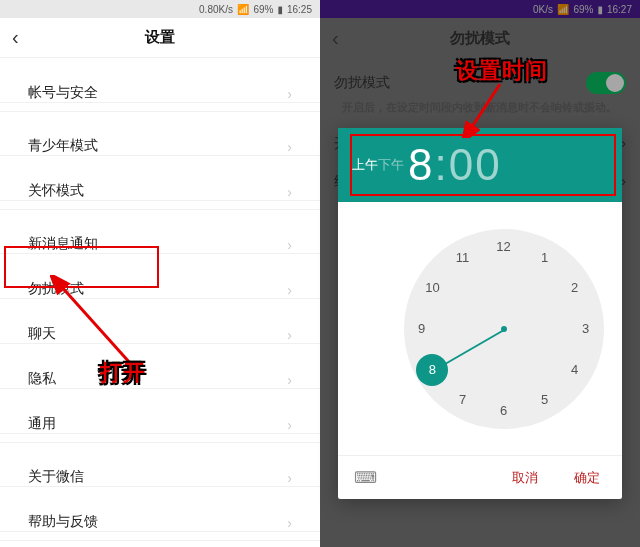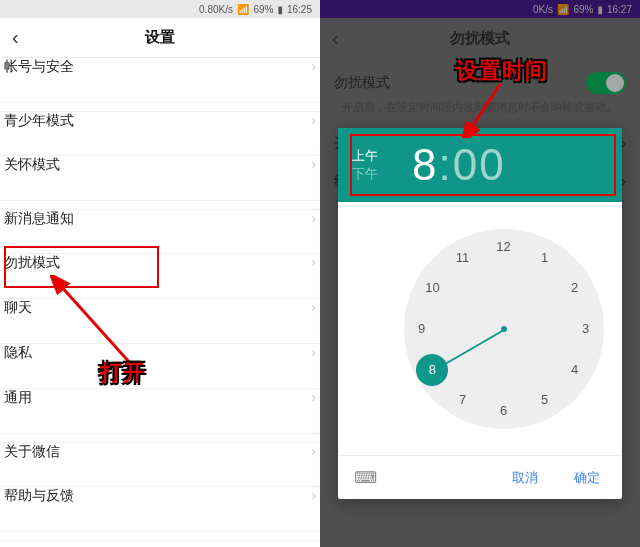--- a/index.html
+++ b/index.html
@@ -7,51 +7,51 @@
 .phone { width: 320px; height: 547px; position: relative; background: #fff; }
 .phone.right { background: #7a7a7a; }
 .status-bar { height: 18px; background: #e8e8e8; display: flex; justify-content: flex-end; align-items: center; padding: 0 8px; font-size: 10px; color: #555; gap: 4px; }
 .phone.right .status-bar { background: #4c1d95; color: #ddd; }
 .header { height: 40px; display: flex; align-items: center; justify-content: center; position: relative; border-bottom: 1px solid #eee; }
 .phone.right .header { background: #7a7a7a; border: none; }
 .back { position: absolute; left: 12px; font-size: 20px; color: #333; }
 .phone.right .back { color: #444; }
 .title { font-size: 15px; color: #111; font-weight: bold; }
 .phone.right .title { color: #333; }
-.list-item { height: 45px; display: flex; align-items: flex-start; justify-content: space-between; padding: 0 4px; border-bottom: 1px solid #f0f0f0; font-size: 14px; color: #222; background: #fff; }
+.list-item { height: 45px; display: flex; align-items: flex-end; justify-content: space-between; padding: 0 28px; border-bottom: 1px solid #f0f0f0; font-size: 14px; color: #222; background: #fff; }
 .list-item.gap-top { margin-top: 8px; border-top: 1px solid #f0f0f0; }
 .chev { color: #ccc; font-size: 14px; }
 .highlight-box { position: absolute; border: 2px solid #e40000; pointer-events: none; }
 .annotation { position: absolute; font-size: 22px; font-weight: 900; color: #e40000; text-shadow: -2px -2px 0 #000, 2px -2px 0 #000, -2px 2px 0 #000, 2px 2px 0 #000; pointer-events: none; letter-spacing: 1px; }
 .arrow { position: absolute; pointer-events: none; }
 
 
 .dim-content { padding: 8px 0; }
 .dnd-row { display: flex; align-items: center; justify-content: space-between; padding: 6px 14px; font-size: 14px; color: #333; }
 .dnd-desc { font-size: 11px; color: #666; padding: 0 22px 10px; font-weight: bold; }
 .toggle { width: 40px; height: 22px; background: #07c160; border-radius: 11px; position: relative; }
 .toggle::after { content: ""; position: absolute; right: 2px; top: 2px; width: 18px; height: 18px; background: #fff; border-radius: 50%; }
 .time-row { display: flex; justify-content: space-between; padding: 10px 14px; font-size: 14px; color: #333; }
 .overlay { position: absolute; left: 0; right: 0; top: 0; bottom: 0; background: rgba(0,0,0,0.35); }
 .picker { position: absolute; left: 18px; right: 18px; top: 128px; bottom: 48px; background: #fff; border-radius: 2px; box-shadow: 0 4px 20px rgba(0,0,0,0.3); display: flex; flex-direction: column; }
 .picker-head { background: #0e9688; height: 74px; display: flex; align-items: center; padding: 0 14px; color: #fff; }
-.ampm { display: flex; flex-direction: column; font-size: 13px; margin-right: 34px; text-align: center; }
+.ampm { display: flex; flex-direction: row; font-size: 13px; margin-right: 4px; text-align: center; }
 .ampm .inactive { color: rgba(255,255,255,0.5); }
 .time-display { font-size: 44px; font-weight: 300; letter-spacing: 2px; }
 .time-display .colon { color: rgba(255,255,255,0.6); }
 .time-display .min { color: rgba(255,255,255,0.6); }
 .clock-wrap { flex: 1; display: flex; align-items: center; justify-content: center; margin-left: 47px; }
 .clock { width: 200px; height: 200px; background: #eee; border-radius: 50%; position: relative; }
 .clock-num { position: absolute; width: 24px; height: 24px; display: flex; align-items: center; justify-content: center; font-size: 13px; color: #555; transform: translate(-50%, -50%); }
 .clock-center { position: absolute; left: 50%; top: 50%; width: 6px; height: 6px; background: #0e9688; border-radius: 50%; transform: translate(-50%, -50%); }
 .clock-hand { position: absolute; left: 50%; top: 50%; width: 78px; height: 2px; background: #0e9688; transform-origin: 0 50%; }
 .clock-sel { position: absolute; width: 32px; height: 32px; background: #0e9688; border-radius: 50%; display: flex; align-items: center; justify-content: center; color: #fff; font-size: 13px; transform: translate(-50%, -50%); }
 .picker-foot { height: 44px; display: flex; align-items: center; justify-content: flex-end; padding: 0 8px; gap: 8px; border-top: 1px solid #eee; }
 .picker-foot .kbd { margin-right: auto; margin-left: 8px; color: #888; font-size: 16px; }
-.picker-btn { padding: 6px 14px; font-size: 13px; color: #3b82f6; }
+.picker-btn { padding: 6px 14px; font-size: 13px; color: #b91c1c; }
 </style>
 </head>
 <body>
 
 <div class="phone">
   <div class="status-bar">
     <span>0.80K/s</span>
     <span>📶</span>
     <span>69%</span>
     <span>▮</span>

